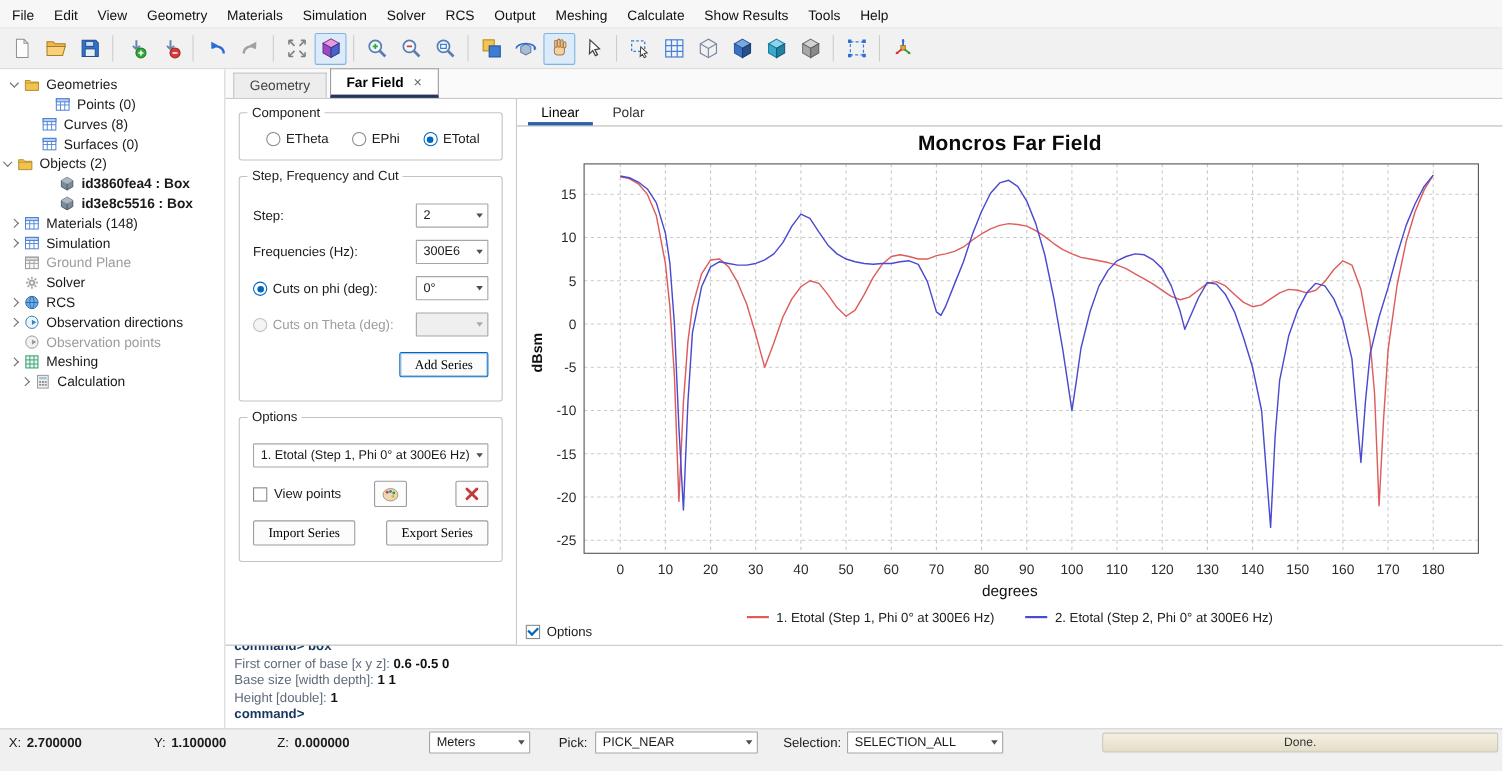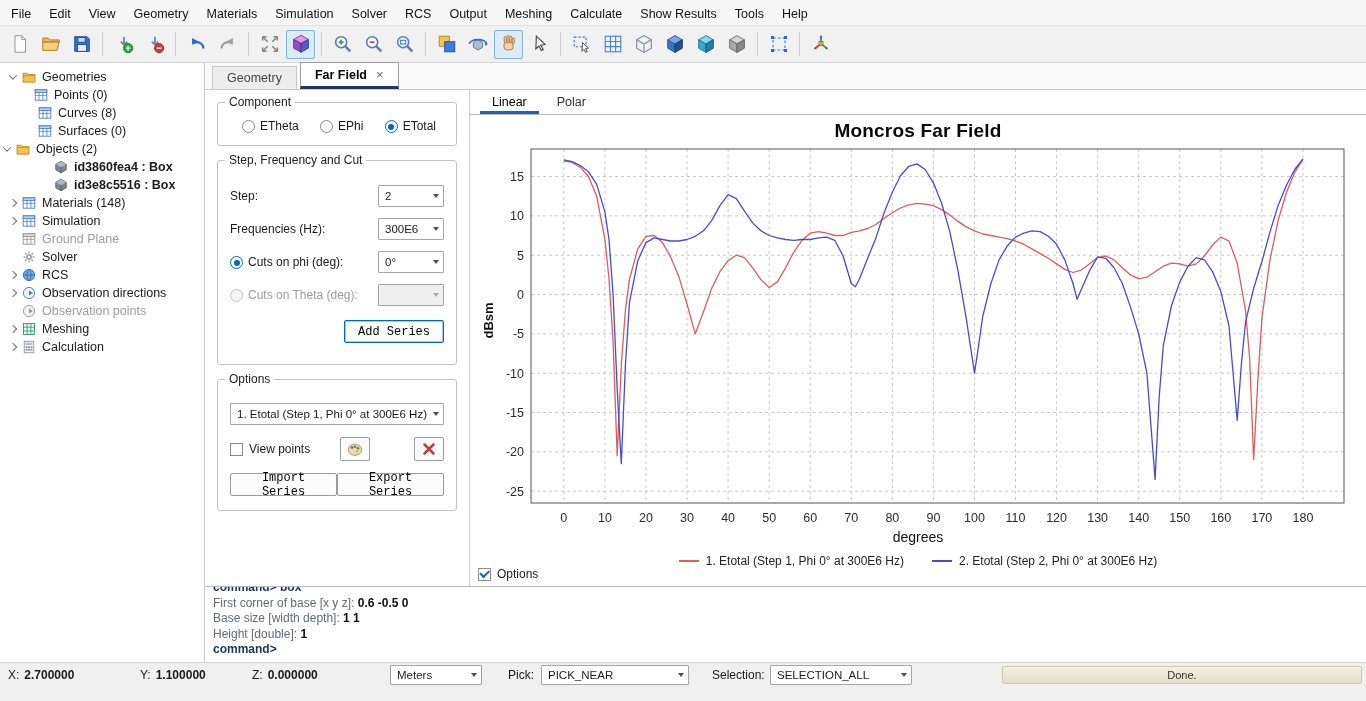--- a/index.html
+++ b/index.html
@@ -56,21 +56,21 @@
   .frow{display:flex;align-items:center;justify-content:space-between;margin:11px 0}
   .frow.right{justify-content:flex-end;margin-top:14px}
   .frow.spread{margin-bottom:4px}
   .flabel{font-size:12px}
   .combo{display:flex;align-items:center;justify-content:space-between;gap:4px;height:22px;border:1px solid #a6a6a6;background:#fff;padding:0 4px 0 6px;font-size:11.5px;min-width:66px;max-width:100%;border-radius:1px;cursor:default}
   .combo .chevd{width:0;height:0;border-left:3.8px solid transparent;border-right:3.8px solid transparent;border-top:4.6px solid #4e4e4e;flex:none}
   .combo.disabled{background:#efefef;color:#9c9c9c}
   .combo.disabled .chevd{border-top-color:#ababab}
   .combo.wide{width:100%;margin:10px 0 12px}
   .combo.wide span:first-child{overflow:hidden;text-overflow:ellipsis;white-space:nowrap}
-  .btn{height:23px;padding:0 13px;background:#fcfcfc;border:1px solid #9b9b9b;border-radius:2px;font-size:12px;font-family:Liberation Mono, monospace;display:inline-flex;align-items:center;justify-content:center;cursor:default}
+  .btn{height:23px;padding:0 13px;background:#fcfcfc;border:1px solid #9b9b9b;border-radius:2px;font-size:12px;font-family:Liberation Serif, serif;display:inline-flex;align-items:center;justify-content:center;cursor:default}
   .btn.primary{border-color:#0067c0;box-shadow:inset 0 0 0 1px #a9cbe8}
   .checkbox{width:13px;height:13px;border:1px solid #8a8a8a;background:#fff;display:inline-flex;align-items:center;justify-content:center;flex:none}
   .checkbox.checked::after{content:'';width:7px;height:3.5px;border-left:2px solid #0067c0;border-bottom:2px solid #0067c0;transform:rotate(-45deg);margin-top:-2px}
   .check-item{display:flex;align-items:center;gap:6px;cursor:default}
   .vp{display:flex;align-items:center;margin:12px 0}
   .iconbtn{width:30px;height:24px;border:1px solid #9b9b9b;border-radius:2px;background:#fcfcfc;display:inline-flex;align-items:center;justify-content:center}
   .iconbtn svg{width:18px;height:18px}
   .vp .iconbtn.pal{margin-left:30px}
   .vp .iconbtn.del{margin-left:auto}
 
@@ -319,21 +319,21 @@
             <span class="chev down"></span>
           </span>
           <span class="tree-icon">
             <svg viewBox="0 0 14 14">
               <path d="M1 3.2h4.2L6.6 4.6H13v7.6H1z" fill="#f2c14e" stroke="#a8841f" stroke-width="0.8"></path>
               <path d="M1 5.5h12" stroke="#a8841f" stroke-width="0.6"></path>
             </svg>
           </span>
           <span class="tree-label">Geometries</span>
         </div>
-        <div class="tree-row" style="padding-left: 18px;">
+        <div class="tree-row" style="padding-left: 34px;">
           <span class="tree-arrow"></span>
           <span class="tree-icon">
             <svg viewBox="0 0 14 14">
               <rect x="1.2" y="1.8" width="11.6" height="10.4" fill="#fff" stroke="#4a7fd4" stroke-width="0.9"></rect>
               <rect x="1.2" y="1.8" width="11.6" height="2.8" fill="#b8d2f0" stroke="#4a7fd4" stroke-width="0.9"></rect>
               <path d="M1.2 7.4h11.6M5 4.6v7.6M8.9 4.6v7.6" stroke="#4a7fd4" stroke-width="0.8"></path>
             </svg>
           </span>
           <span class="tree-label">Points (0)</span>
         </div>
@@ -482,21 +482,21 @@
             <span class="chev right"></span>
           </span>
           <span class="tree-icon">
             <svg viewBox="0 0 14 14">
               <rect x="1.5" y="1.5" width="11" height="11" fill="#e8f6ee" stroke="#2f9a6a" stroke-width="0.9"></rect>
               <path d="M1.5 5.2h11M1.5 8.9h11M5.2 1.5v11M8.9 1.5v11" stroke="#2f9a6a" stroke-width="0.8"></path>
             </svg>
           </span>
           <span class="tree-label">Meshing</span>
         </div>
-        <div class="tree-row" style="padding-left: 6px;">
+        <div class="tree-row" style="padding-left: 16px;">
           <span class="tree-arrow">
             <span class="chev right"></span>
           </span>
           <span class="tree-icon">
             <svg viewBox="0 0 14 14">
               <rect x="2.2" y="1.2" width="9.6" height="11.6" fill="#f2f2f2" stroke="#8a8a8a" stroke-width="0.8"></rect>
               <rect x="3.6" y="2.6" width="6.8" height="2.4" fill="#a9c3dd"></rect>
               <g fill="#8a8a8a">
                 <rect x="3.6" y="6.4" width="1.8" height="1.6"></rect>
                 <rect x="6.1" y="6.4" width="1.8" height="1.6"></rect>

